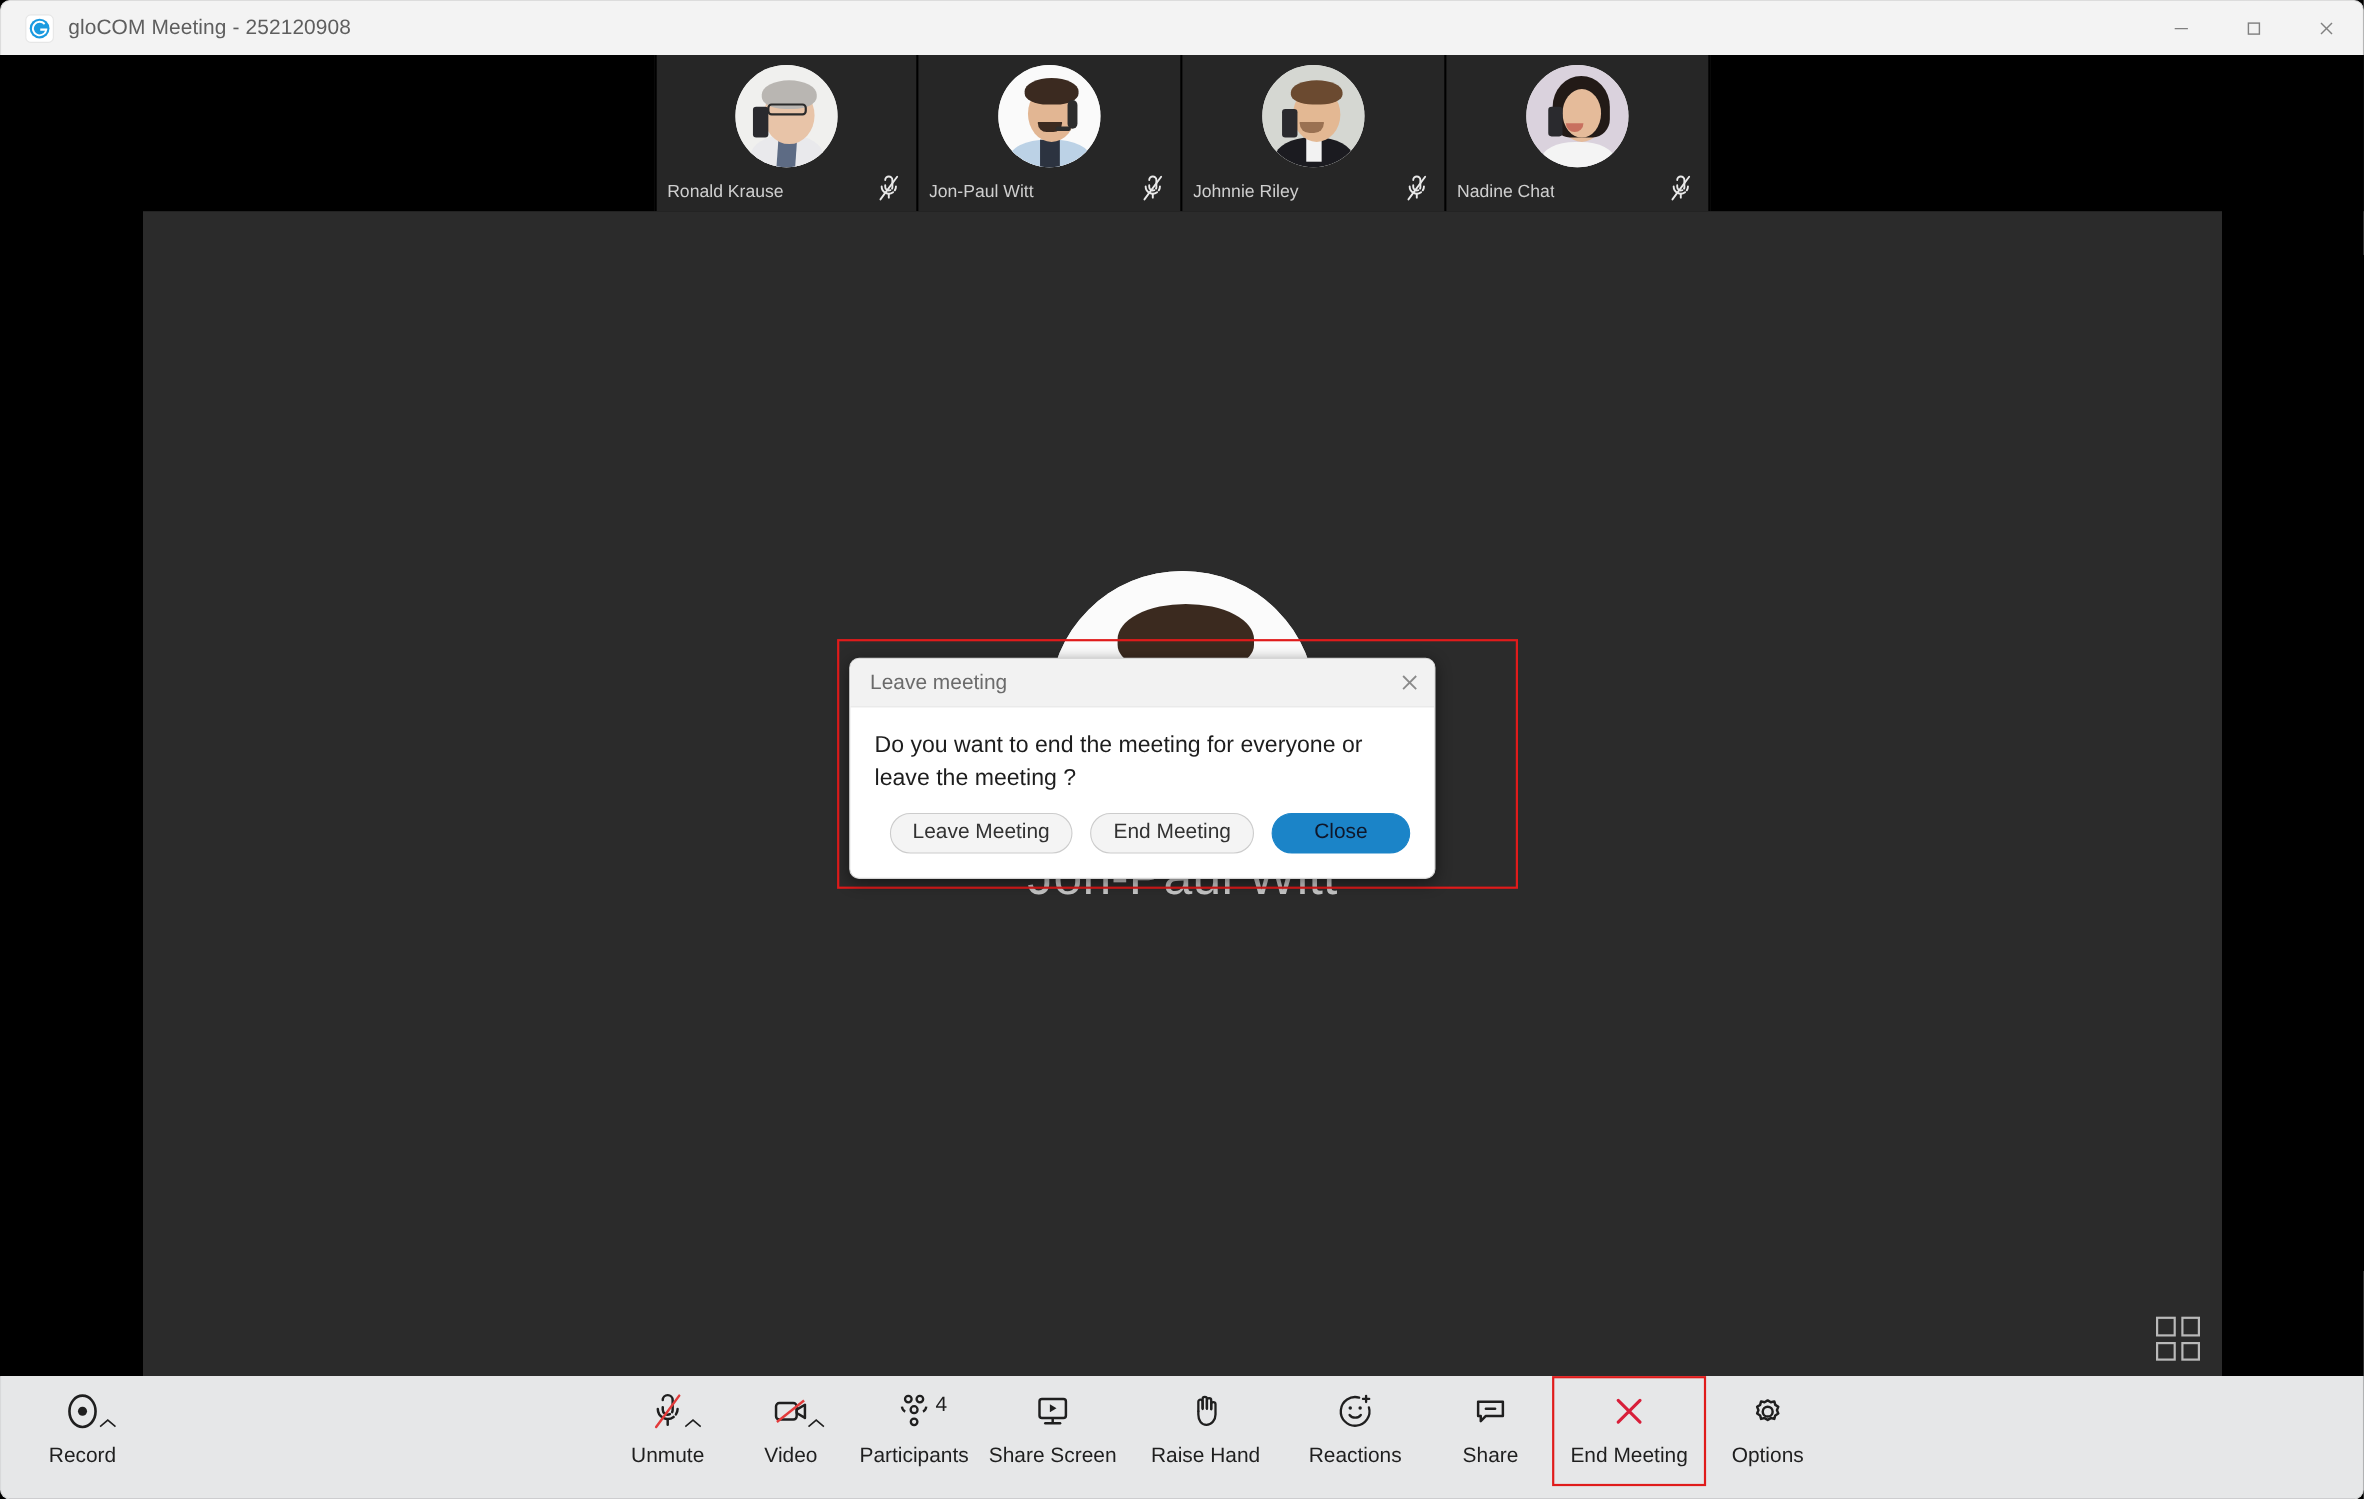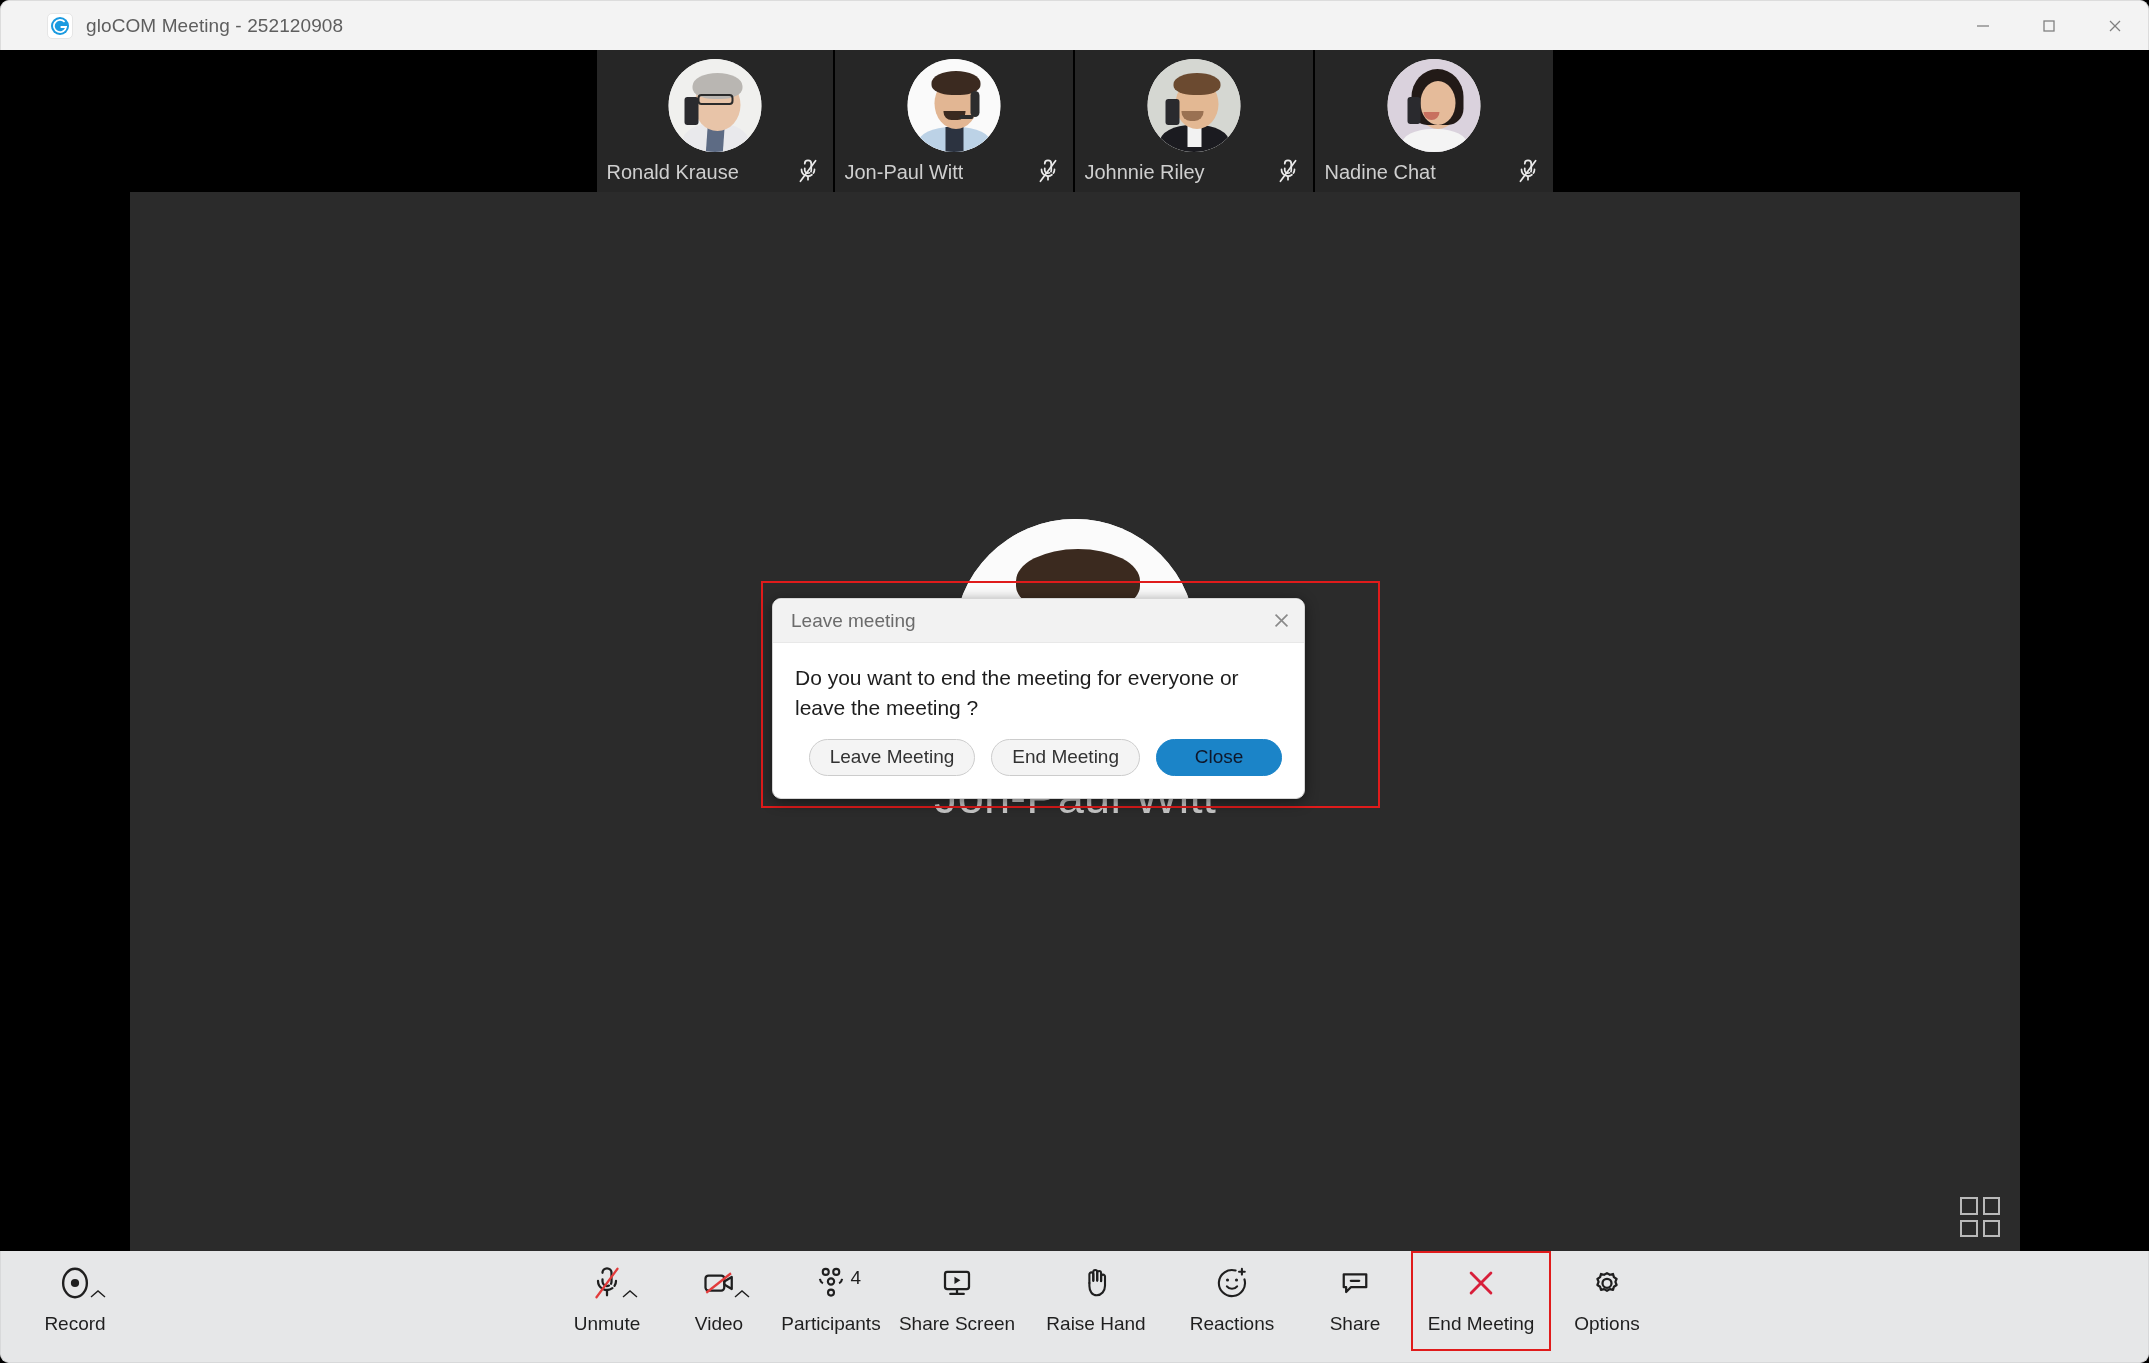--- a/index.html
+++ b/index.html
@@ -17,21 +17,21 @@
 
   
   .titlebar {
     position: absolute; top: 0; left: 0;
     width: 2149px; height: 50px;
     background: #f3f3f3;
     border-top-left-radius: 9px;
     border-top-right-radius: 9px;
     border: 1px solid #dcdcdc;
     border-bottom: none;
-    display: flex; align-items: center; padding-left: 24px;
+    display: flex; align-items: center;
   }
   .title-left { display: flex; align-items: center; padding-left: 22px; gap: 13px; }
   .app-logo {
     width: 26px; height: 26px; border-radius: 5px;
     background: #ffffff;
     display: flex; align-items: center; justify-content: center;
     border: 1px solid #e6e6e6;
   }
   .app-logo svg { display:block; }
   .title-text {
@@ -63,21 +63,21 @@
   .thumb:first-child { border-left: 2px solid #000000; }
   .thumb-av {
     position: absolute; top: 9px; left: 50%;
     transform: translateX(-50%);
     width: 93px; height: 93px; border-radius: 50%;
     overflow: hidden;
     background: #e9e9e9;
   }
   .thumb-name {
     position: absolute; bottom: 8px; left: 10px;
-    font-size: 20px; color: #cfcfcf;
+    font-size: 16px; color: #cfcfcf;
     white-space: nowrap; max-width: 170px; overflow: hidden;
   }
   .thumb-mic {
     position: absolute; bottom: 8px; right: 12px;
     width: 26px; height: 26px;
   }
   .thumb-mic svg { display: block; }
 
   
   .stage {

